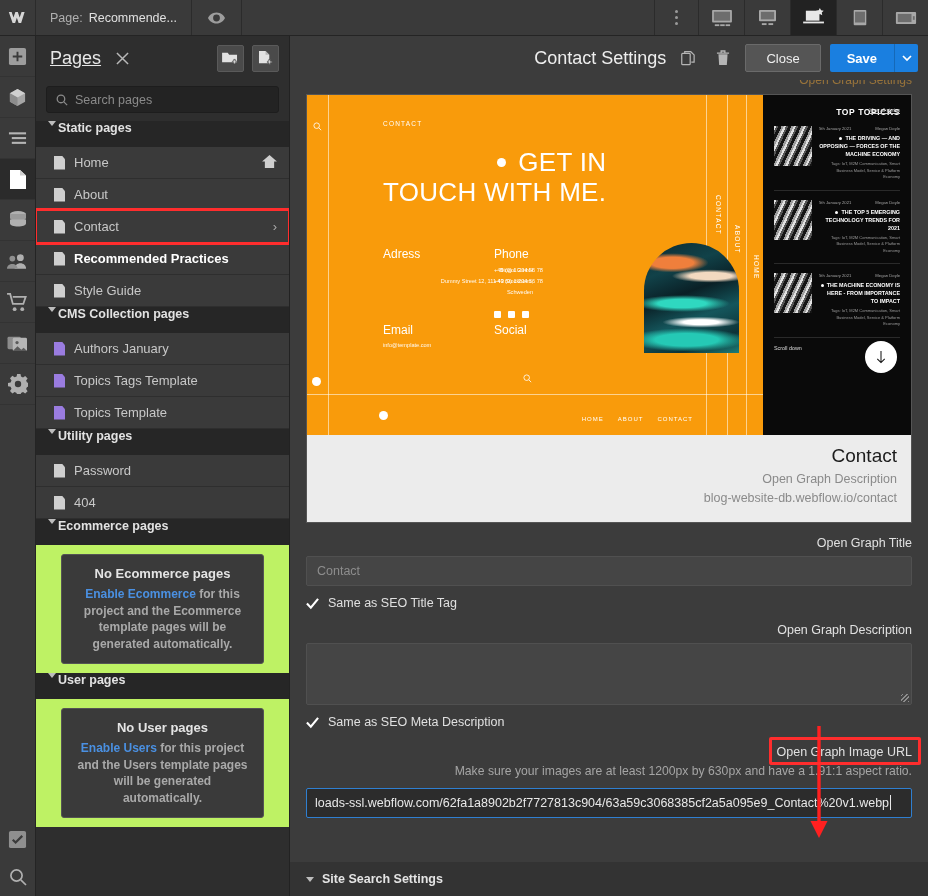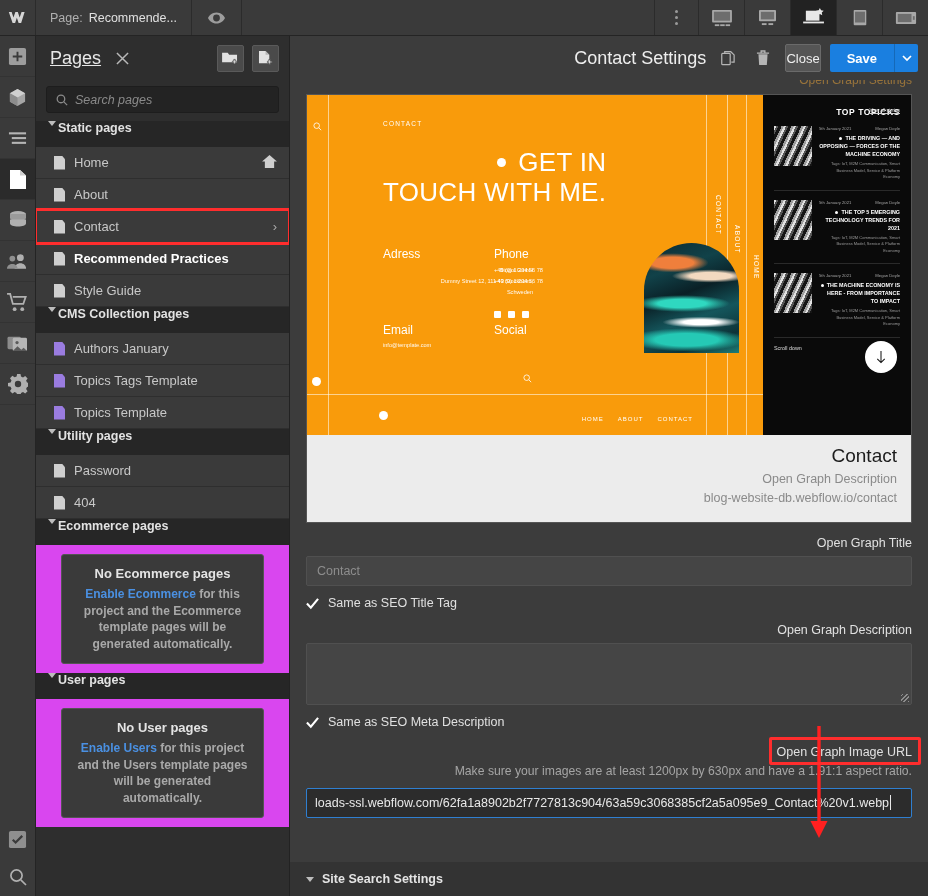--- a/index.html
+++ b/index.html
@@ -68,21 +68,21 @@
     height: 44px; display: flex; align-items: center; padding: 0 10px 0 14px;
     gap: 8px; background: #2e2e2e;
   }
   .pages-title { font-size: 18px; color: #e8e8e8; font-weight: 400; text-decoration: underline; }
   .x-btn { width: 26px; height: 26px; display:flex;align-items:center;justify-content:center; }
   .head-spacer { flex: 1; }
   .icon-btn {
     width: 27px; height: 27px; background: #4a4a4a; border: 1px solid #5a5a5a;
     border-radius: 2px; display: flex; align-items: center; justify-content: center;
   }
-  .search-wrap { padding: 6px 10px 8px 10px; font-style: italic; }
+  .search-wrap { padding: 6px 10px 8px 10px; }
   .search-box {
     height: 27px; background: #232323; border: 1px solid #1d1d1d; border-radius: 3px;
     display: flex; align-items: center; gap: 7px; padding: 0 9px;
   }
   .search-box .ph { font-size: 12.5px; color: #8a8a8a; }
   .pages-list { flex: 1; overflow: hidden; }
 
   .grp-head {
     height: 26px; display: flex; align-items: flex-start; gap: 2px; padding-left: 12px;
     background: #262626; font-size: 12.5px; font-weight: bold; color: #e2e2e2;
@@ -97,21 +97,21 @@
   .page-row.current .nm { color: #ffffff; font-weight: bold; }
   .doc-ic { width: 11px; height: 14px; background: #cfcfcf; position: relative; flex:0 0 11px;
     clip-path: polygon(0 0, 72% 0, 100% 26%, 100% 100%, 0 100%); }
   .doc-ic.purple { background: #9a7ce0; }
   .chev-r { color: #a9a9a9; font-size: 13px; }
   .home-ic { color: #cfcfcf; }
   .hl-box {
     position: absolute; border: 3px solid #ff2d2d; border-radius: 2px;
     pointer-events: none; z-index: 30;
   }
-  .empty-card-wrap { background: #d946ef; padding: 9px 25px; }
+  .empty-card-wrap { background: #bef264; padding: 9px 25px; }
   .empty-card {
     border: 1px solid #545454; border-radius: 3px; background: #3a3a3a;
     padding: 11px 12px; text-align: center;
   }
   .empty-card .t { font-size: 13px; font-weight: bold; color: #e4e4e4; margin-bottom: 5px; }
   .empty-card .d { font-size: 12px; color: #a9a9a9; line-height: 1.38; font-weight: bold; }
   .empty-card .d a { color: #4a90e2; text-decoration: none; }
 
   
   .content {
@@ -119,21 +119,21 @@
     position: relative;
     text-align: right;
   }
   .content-head {
     height: 44px; display: flex; align-items: center; padding: 0 10px 0 16px;
     gap: 9px; background: #3c3c3c; flex: 0 0 44px;
   }
   .content-title { font-size: 18px; color: #eeeeee; flex: 1; }
   .hdr-ic { width: 26px; height: 26px; display:flex;align-items:center;justify-content:center; }
   .btn-close {
-    height: 28px; padding: 0 0; background: #555555; border: 1px solid #6a6a6a;
+    height: 28px; padding: 0 20px; background: #555555; border: 1px solid #6a6a6a;
     border-radius: 2px; color: #f0f0f0; font-size: 13px; display:flex;align-items:center;
   }
   .btn-save {
     height: 28px; padding: 0 17px; background: #1a7fe0; border-radius: 2px 0 0 2px;
     color: #fff; font-size: 13px; font-weight: bold; display:flex;align-items:center;
   }
   .btn-save-caret {
     height: 28px; width: 24px; background: #1a7fe0; border-left: 1px solid #1569b8;
     border-radius: 0 2px 2px 0; display:flex;align-items:center;justify-content:center;
   }

